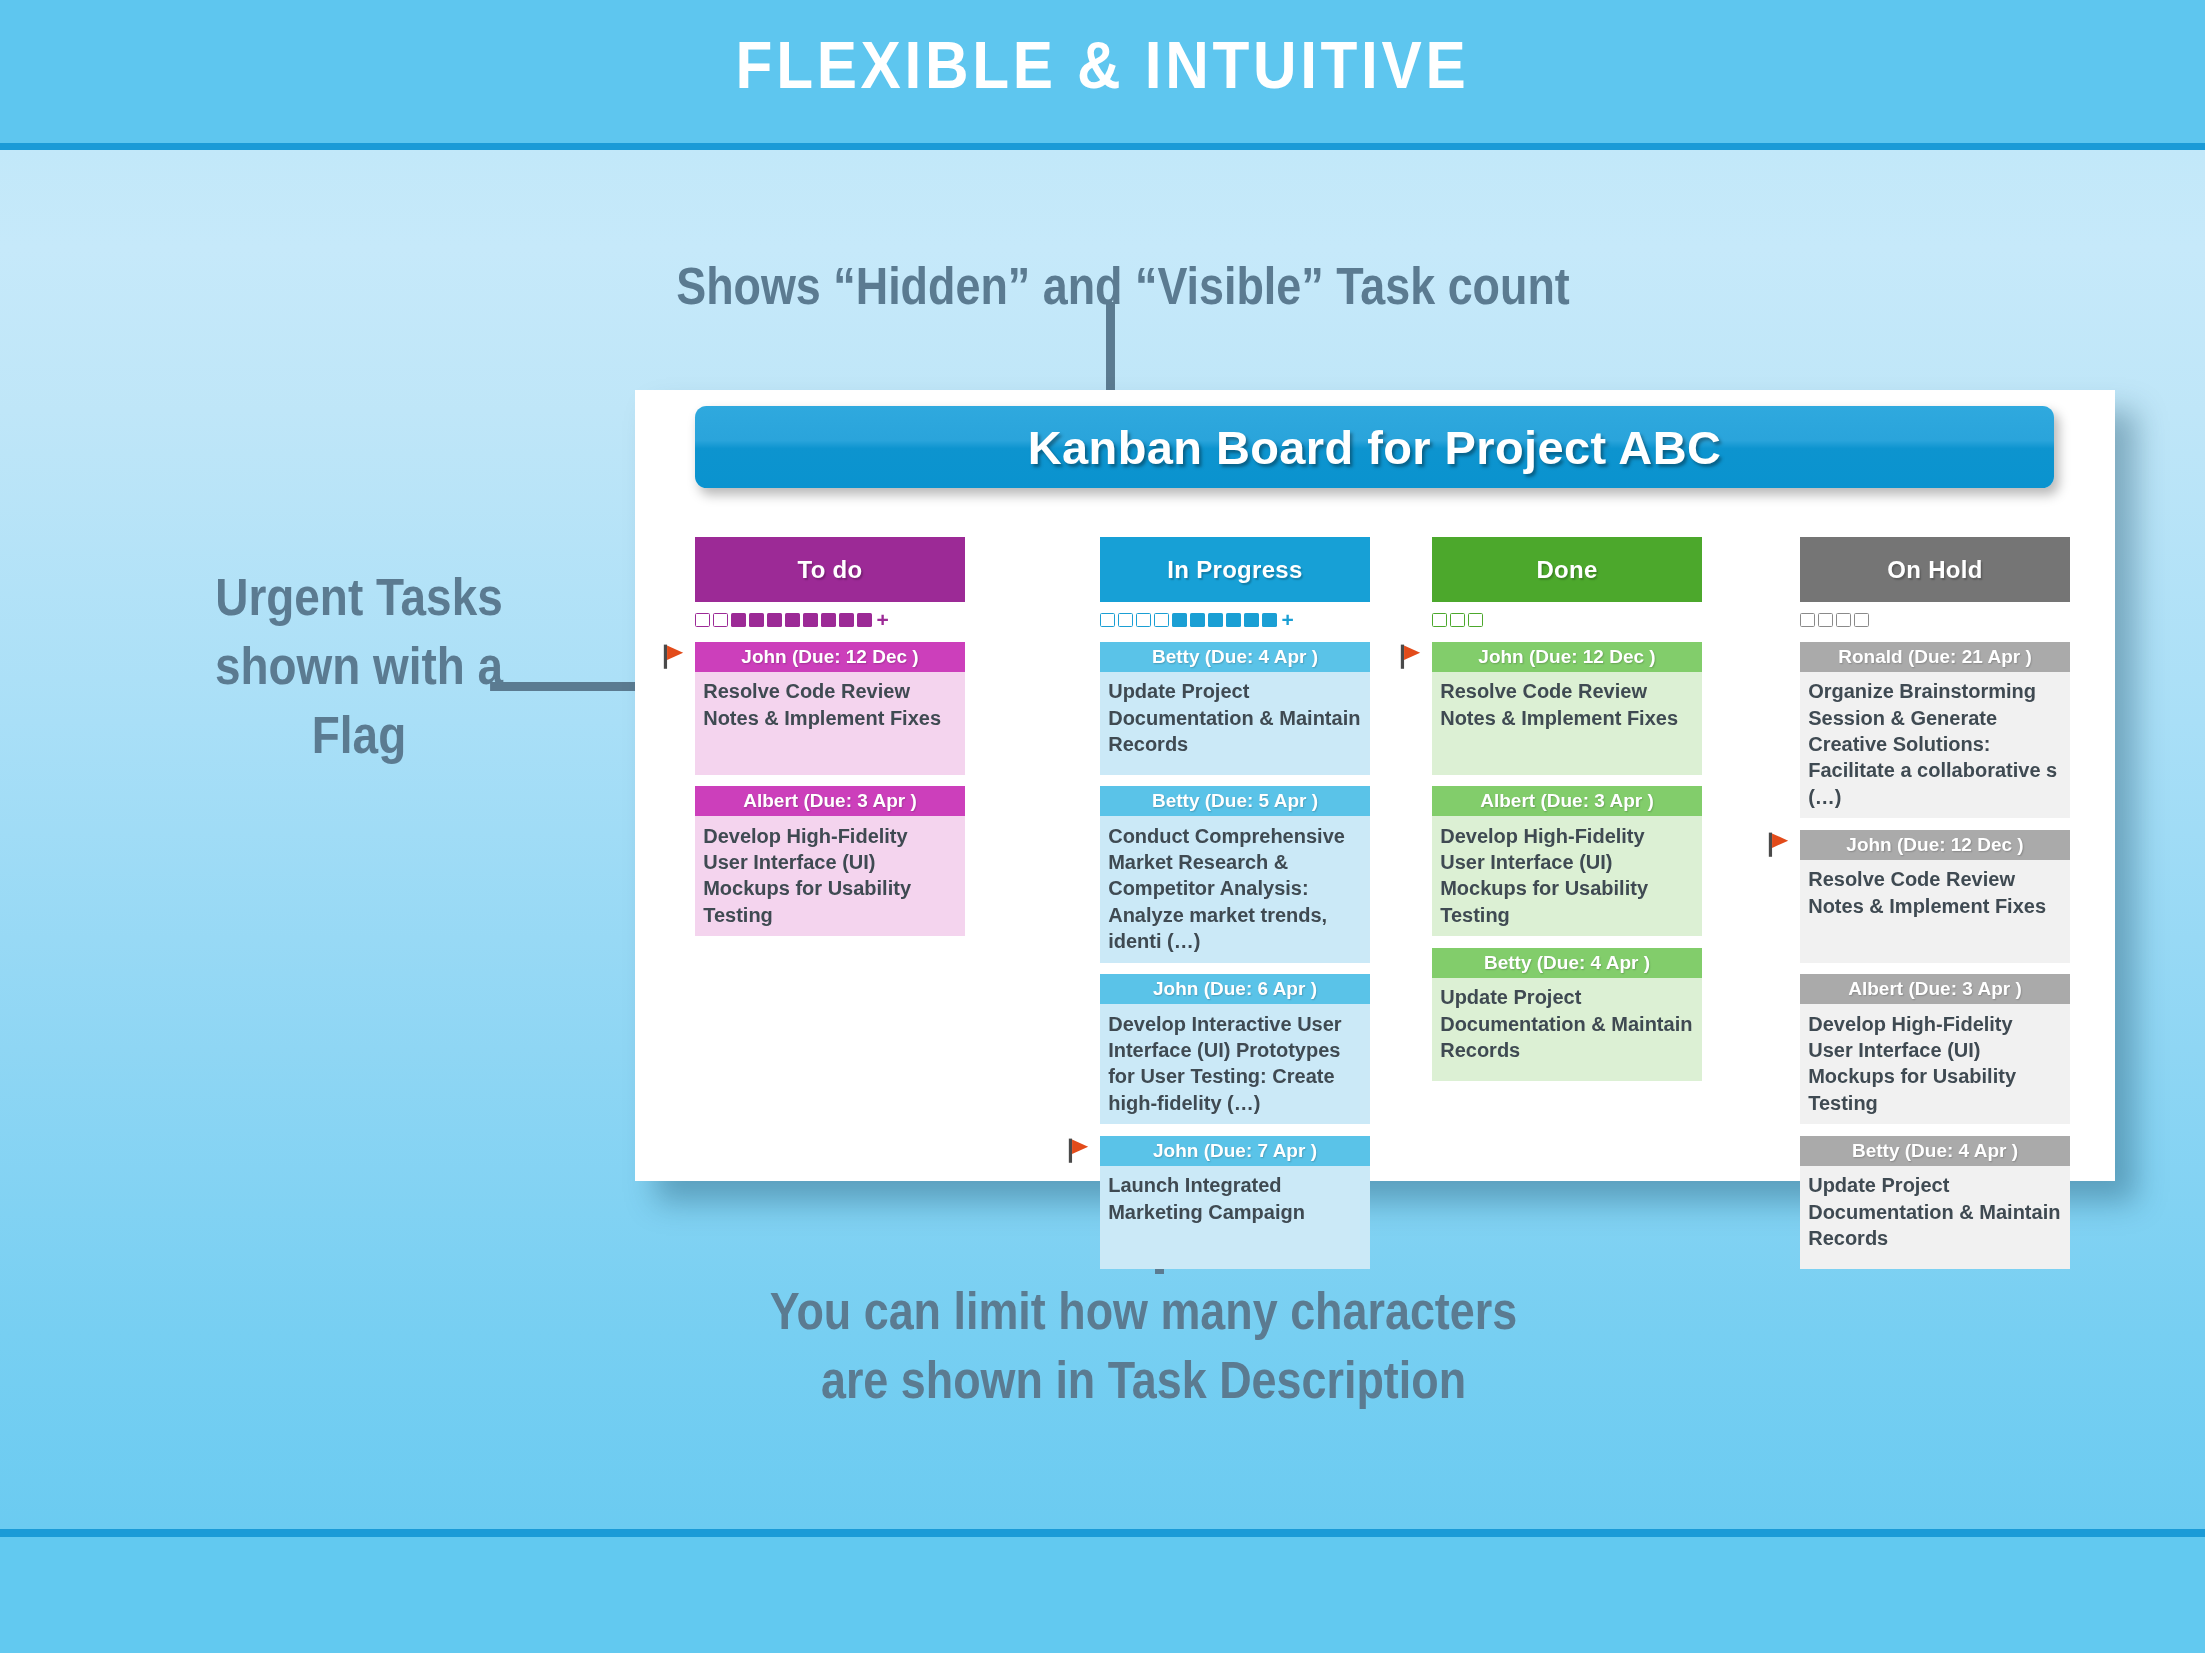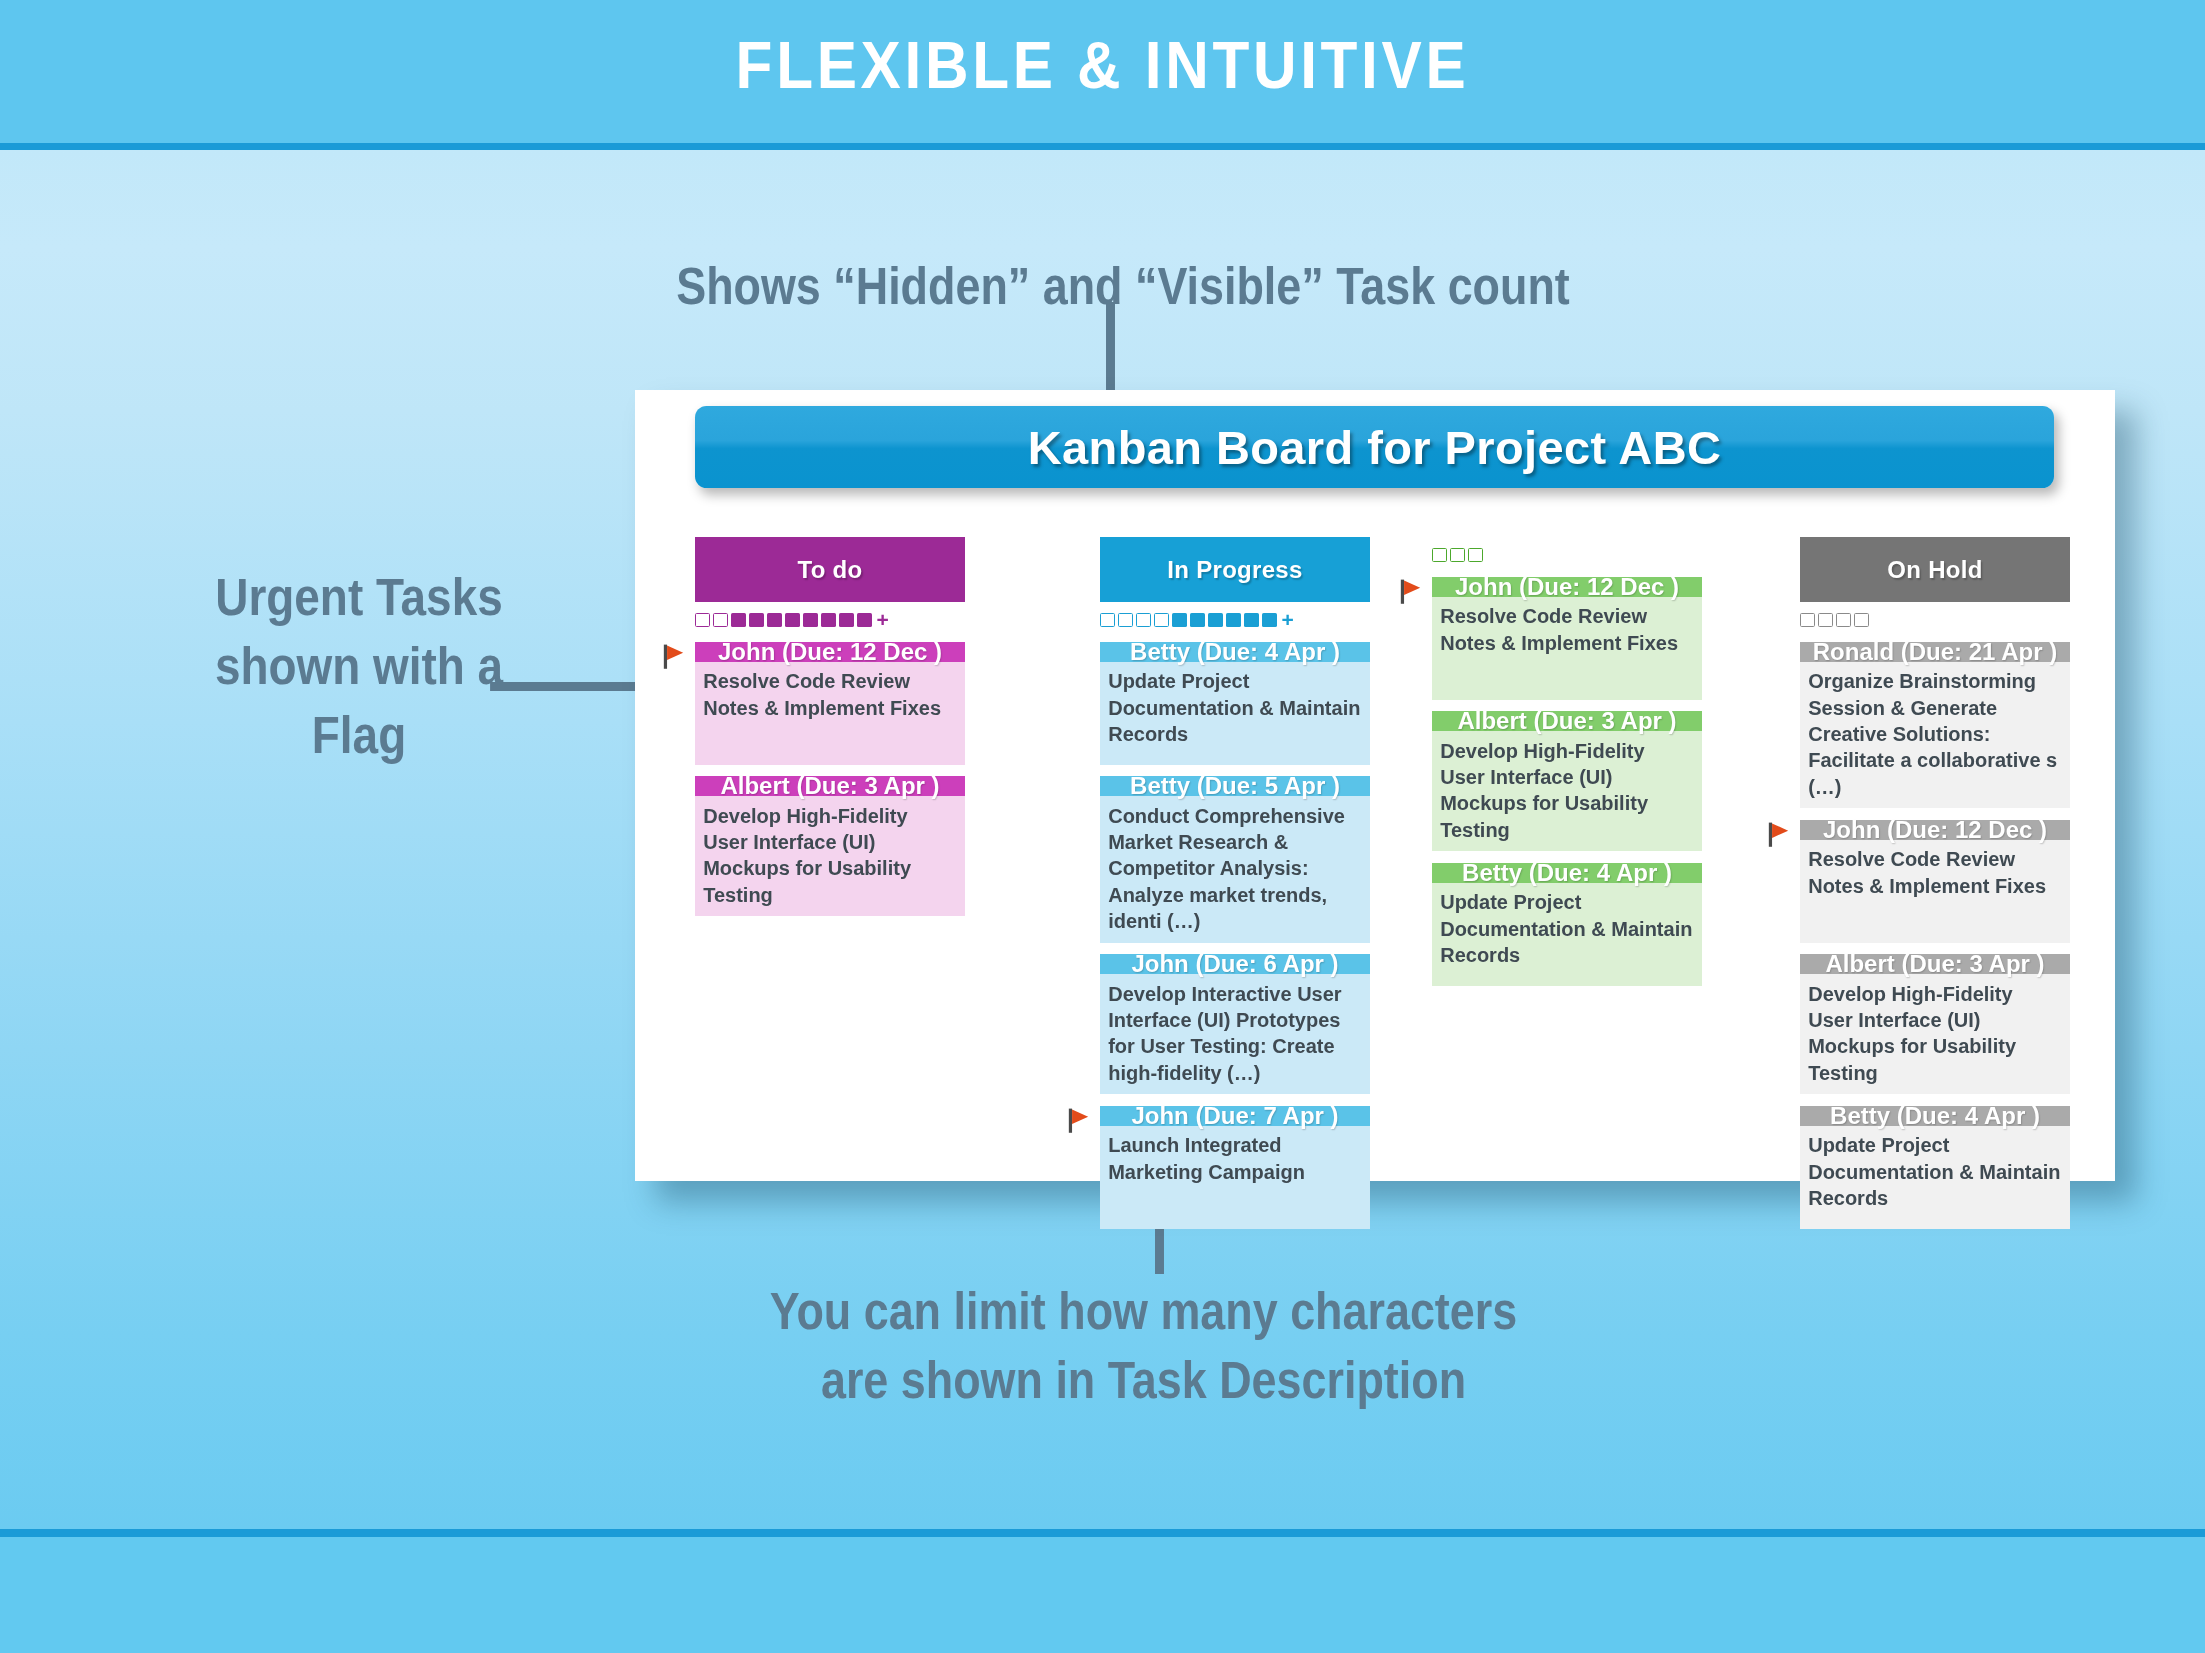--- a/index.html
+++ b/index.html
@@ -199,28 +199,28 @@
   .sq.hollow { background: #ffffff; }
   .plus {
     font-weight: bold;
     font-size: 21px;
     line-height: 14.7px;
     margin-left: 1.6px;
   }
 
   .card { margin-top: 11.4px; }
   .card-head {
-    height: 20px;
+    height: 30px;
     display: flex;
     align-items: center;
     justify-content: center;
     color: #ffffff;
     font-family: "Liberation Sans Narrow", "Liberation Sans", sans-serif;
     font-weight: bold;
-    font-size: 24px;
+    font-size: 19px;
     text-shadow: 0.8px 0.8px 1.6px rgba(0,0,0,0.2);
   }
   .card-body {
     min-height: 103px;
     padding: 6.5px 8.2px 8.2px 8.2px;
     box-sizing: border-box;
     color: #3f4a52;
     font-family: "Liberation Sans Narrow", "Liberation Sans", sans-serif;
     font-weight: bold;
     font-size: 20px;
@@ -333,20 +333,21 @@
           <div class="card" style="position: relative;">
             <svg class="flagmark" viewBox="0 0 28 36" width="23" height="29" style="left: -33px; top: 1.6px;">
               <rect x="2" y="2" width="4" height="30" fill="#4a4a4a"></rect>
               <polygon points="6,3 26,12 6,21" fill="#e24b1a"></polygon>
             </svg>
             <div class="card-head" style="background: rgb(90, 195, 232);">John (Due: 7 Apr )</div>
             <div class="card-body" style="background: rgb(203, 233, 247);">Launch Integrated Marketing Campaign</div>
           </div>
         </div>
         <div class="column" style="left: 797px;">
+          <div class="col-head" style="background: rgb(76, 168, 44);">Done</div>
           <div class="count-row">
             <span class="sq hollow" style="border: 1.6px solid rgb(76, 168, 44);"></span>
             <span class="sq hollow" style="border: 1.6px solid rgb(76, 168, 44);"></span>
             <span class="sq hollow" style="border: 1.6px solid rgb(76, 168, 44);"></span>
           </div>
           <div class="card" style="position: relative;">
             <svg class="flagmark" viewBox="0 0 28 36" width="23" height="29" style="left: -33px; top: 1.6px;">
               <rect x="2" y="2" width="4" height="30" fill="#4a4a4a"></rect>
               <polygon points="6,3 26,12 6,21" fill="#e24b1a"></polygon>
             </svg>

